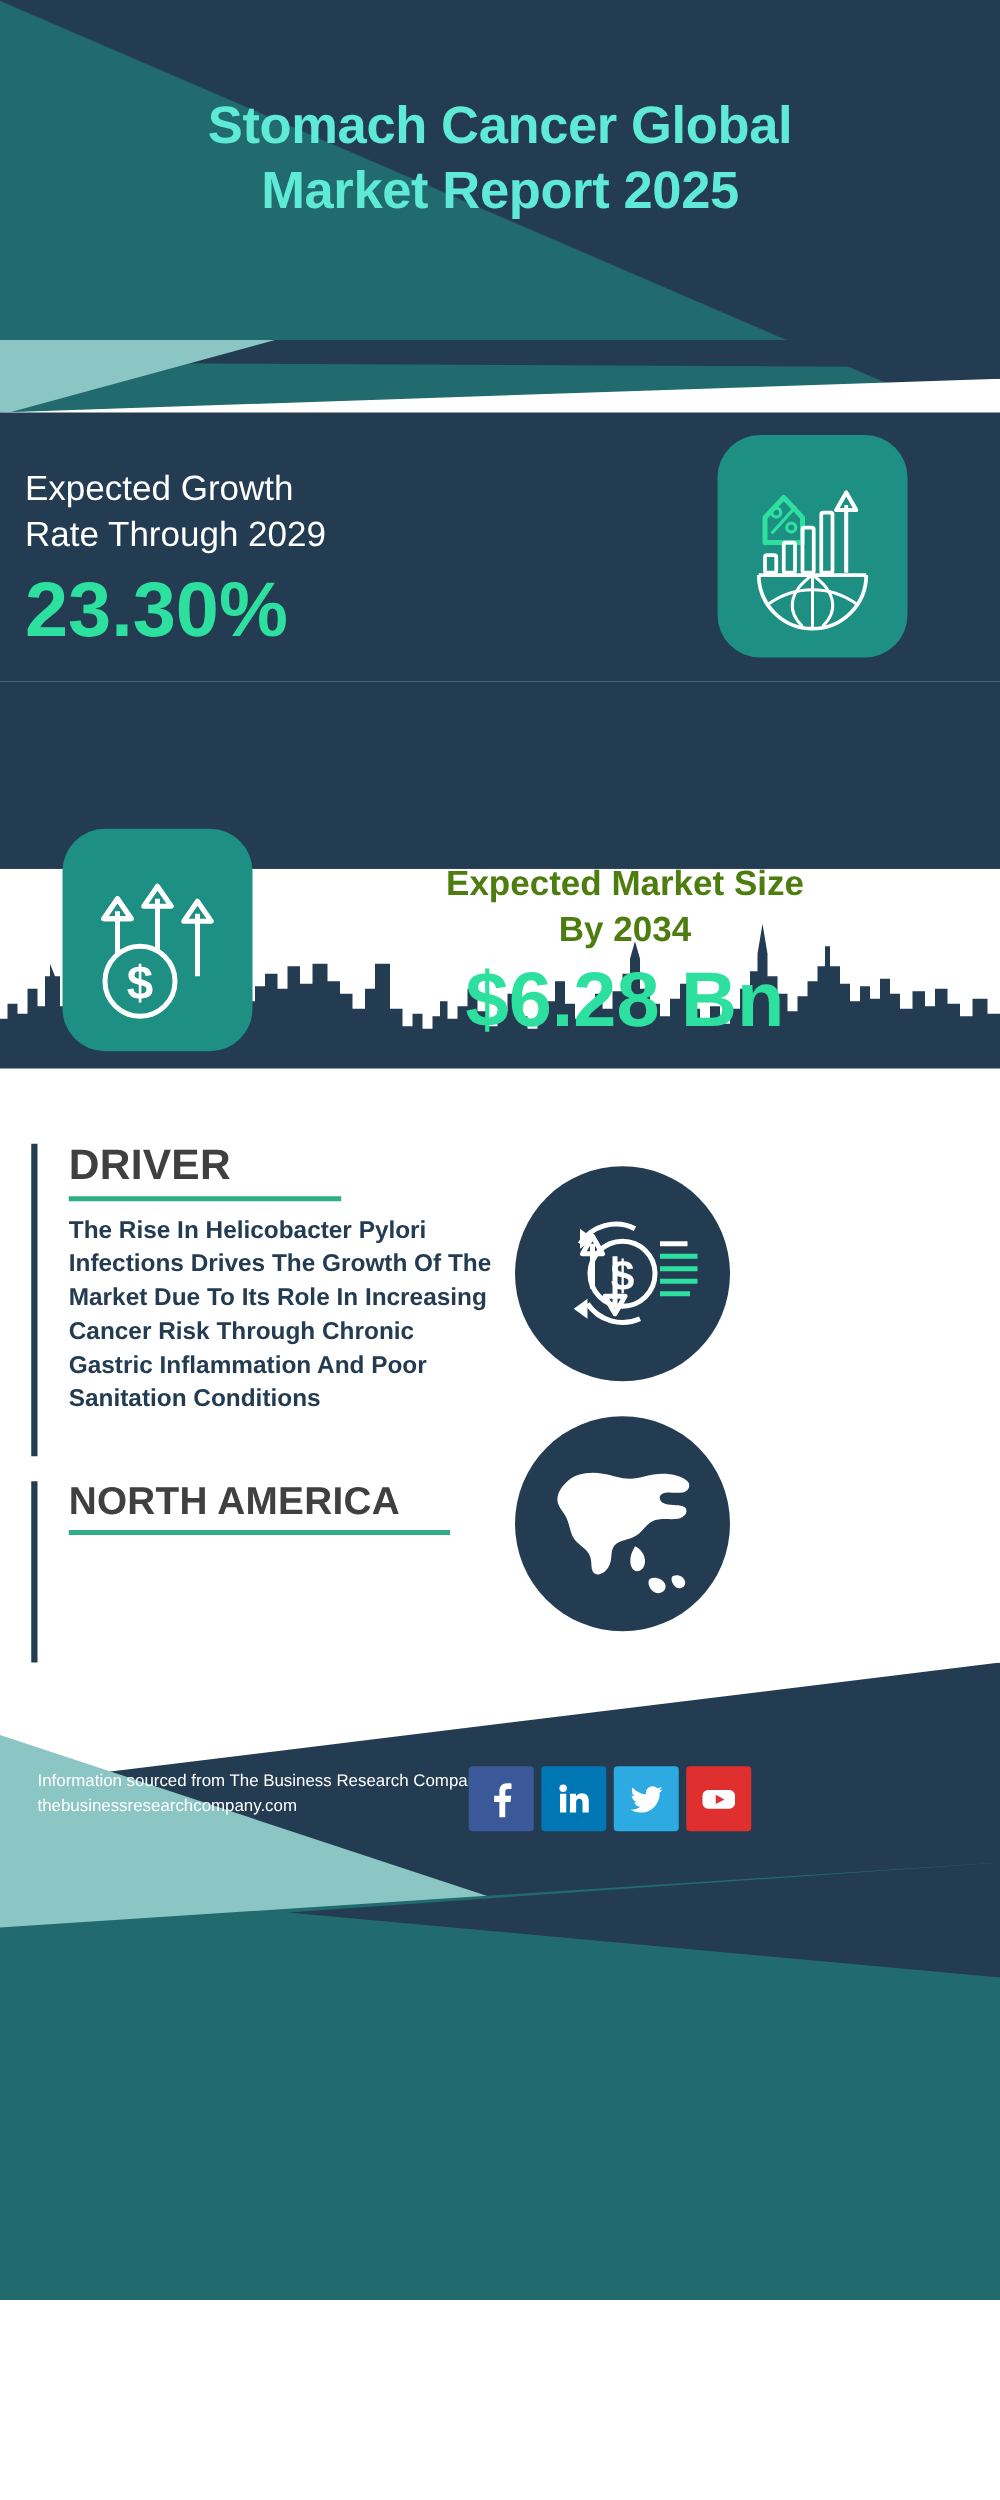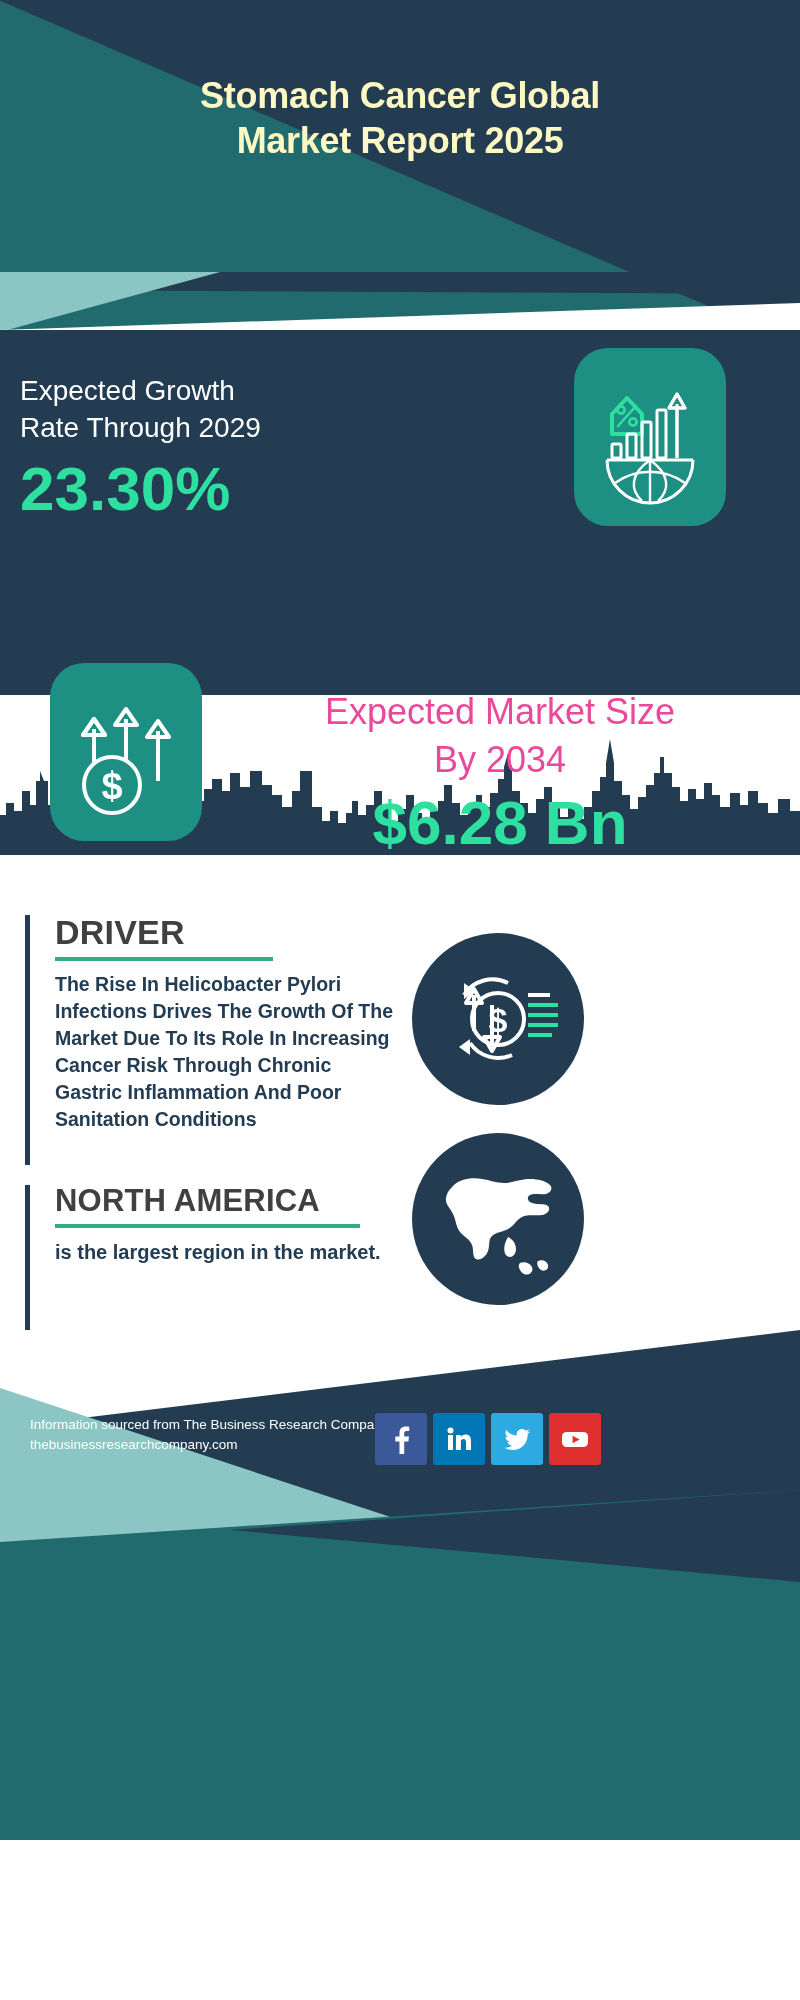--- a/index.html
+++ b/index.html
@@ -12,22 +12,22 @@
   .page{position:relative;width:800px;height:2000px;overflow:hidden;background:#fff;}
 
   
   .header{position:absolute;left:0;top:0;width:800px;height:345px;background:#216b6e;overflow:hidden;}
   .header .diag{
     position:absolute;left:0;top:0;width:800px;height:345px;
     background:linear-gradient(to bottom left, #233c52 0%, #233c52 50%, rgba(35,60,82,0) 50.2%);
   }
   .header-title{
     position:absolute;left:0;top:74px;width:800px;
-    text-align:center;color:#fef9c3;
-    font-size:36px;line-height:1.24;font-weight:bold;
+    text-align:center;color:#5eead4;
+    font-size:42px;line-height:1.24;font-weight:bold;
     letter-spacing:-0.3px;
     padding:0 34px;box-sizing:border-box;
   }
 
   
   .slant-band{position:absolute;left:0;top:272px;width:800px;height:105px;overflow:hidden;}
   .slant-band .navy{position:absolute;inset:0;background:#233c52;
      clip-path:polygon(0 0,800px 0,800px 22px,0 18px);}
   .slant-tri{position:absolute;left:0;top:272px;width:220px;height:60px;
      background:#8cc6c4;clip-path:polygon(0 0,220px 0,0 60px);}
@@ -52,21 +52,21 @@
   .skyline svg{display:block;width:800px;height:160px;}
 
   
   .market{position:absolute;left:0;top:640px;width:800px;height:215px;}
   .market-badge{
     position:absolute;left:50px;top:23px;width:152px;height:178px;
     background:#1d9083;border-radius:34px;
   }
   .market-badge svg{position:absolute;left:0;top:0;width:152px;height:178px;}
   .market-text{position:absolute;left:230px;top:48px;width:540px;text-align:center;}
-  .market-label{color:#ec4899;font-size:36px;line-height:1.33;font-weight:normal;}
+  .market-label{color:#4d7c0f;font-size:28px;line-height:1.33;font-weight:bold;}
   .market-value{color:#2ee0a0;font-size:62px;line-height:1.05;font-weight:bold;margin-top:6px;}
 
   
   .content{position:absolute;left:0;top:855px;width:800px;height:475px;background:#ffffff;}
 
   .block{position:absolute;}
   .block .bar{position:absolute;left:0;top:0;width:5px;height:100%;background:#233c52;}
   .block .inner{margin-left:30px;}
   .block-title{color:#404040;font-weight:bold;letter-spacing:0.2px;}
   .rule{height:4px;background:#2fae84;margin:8px 0 10px 0;}
@@ -267,21 +267,20 @@
         <line x1="116" y1="102" x2="140" y2="102" stroke="#2ee0a0" stroke-width="4"></line>
         <line x1="116" y1="62" x2="138" y2="62" stroke="#ffffff" stroke-width="4"></line>
       </svg>
     </div>
 
     <div class="block" id="region-block">
       <div class="bar"></div>
       <div class="inner">
         <div class="block-title">NORTH AMERICA</div>
         <div class="rule"></div>
-        <div class="block-body">is the largest region in the market.</div>
       </div>
     </div>
 
     <div class="circle" id="region-circle">
       <svg viewBox="0 0 172 172">
         <path fill="#ffffff" d="M42,52 C48,46 60,44 70,46 C78,47 84,50 92,50
           C100,50 108,46 118,46 C126,46 134,48 138,52 C141,55 139,60 134,61
           C128,62 122,60 118,62 C114,64 116,69 120,70 C126,72 132,70 136,73
           C139,76 136,81 130,82 C124,83 116,81 110,84 C104,87 102,93 96,96
           C91,99 84,99 80,103 C76,107 78,113 76,118 C74,124 68,128 64,126

